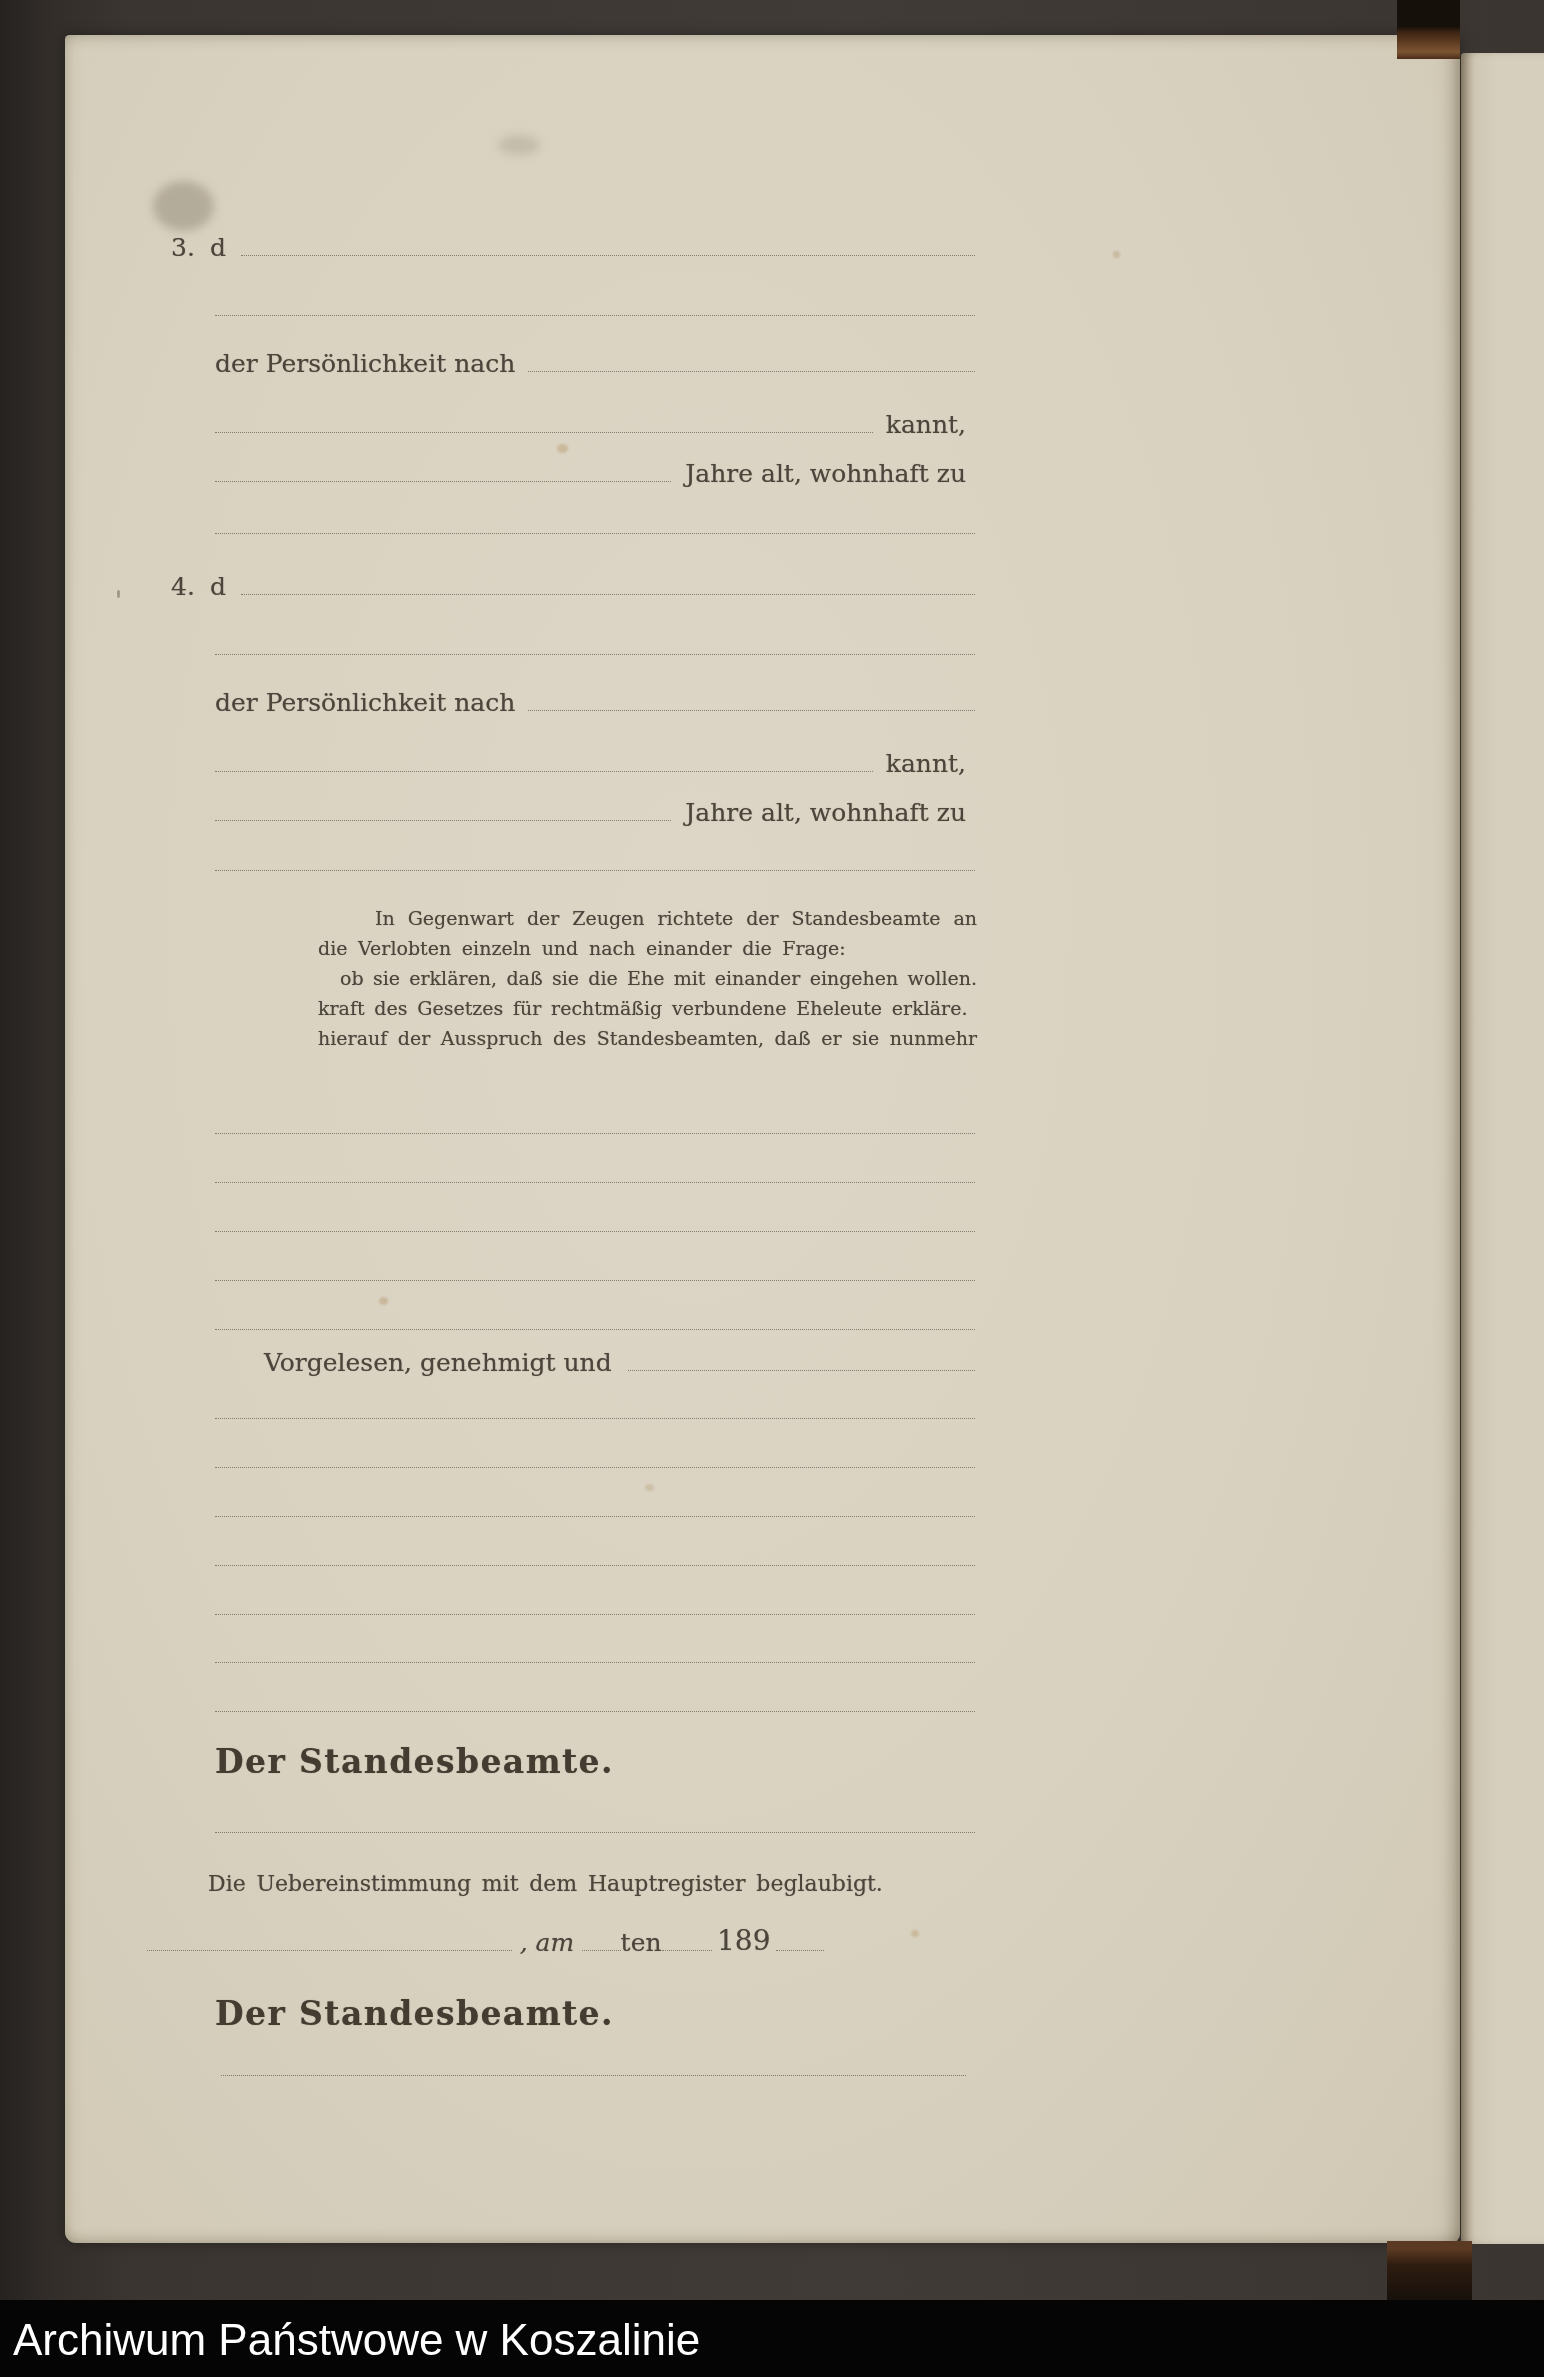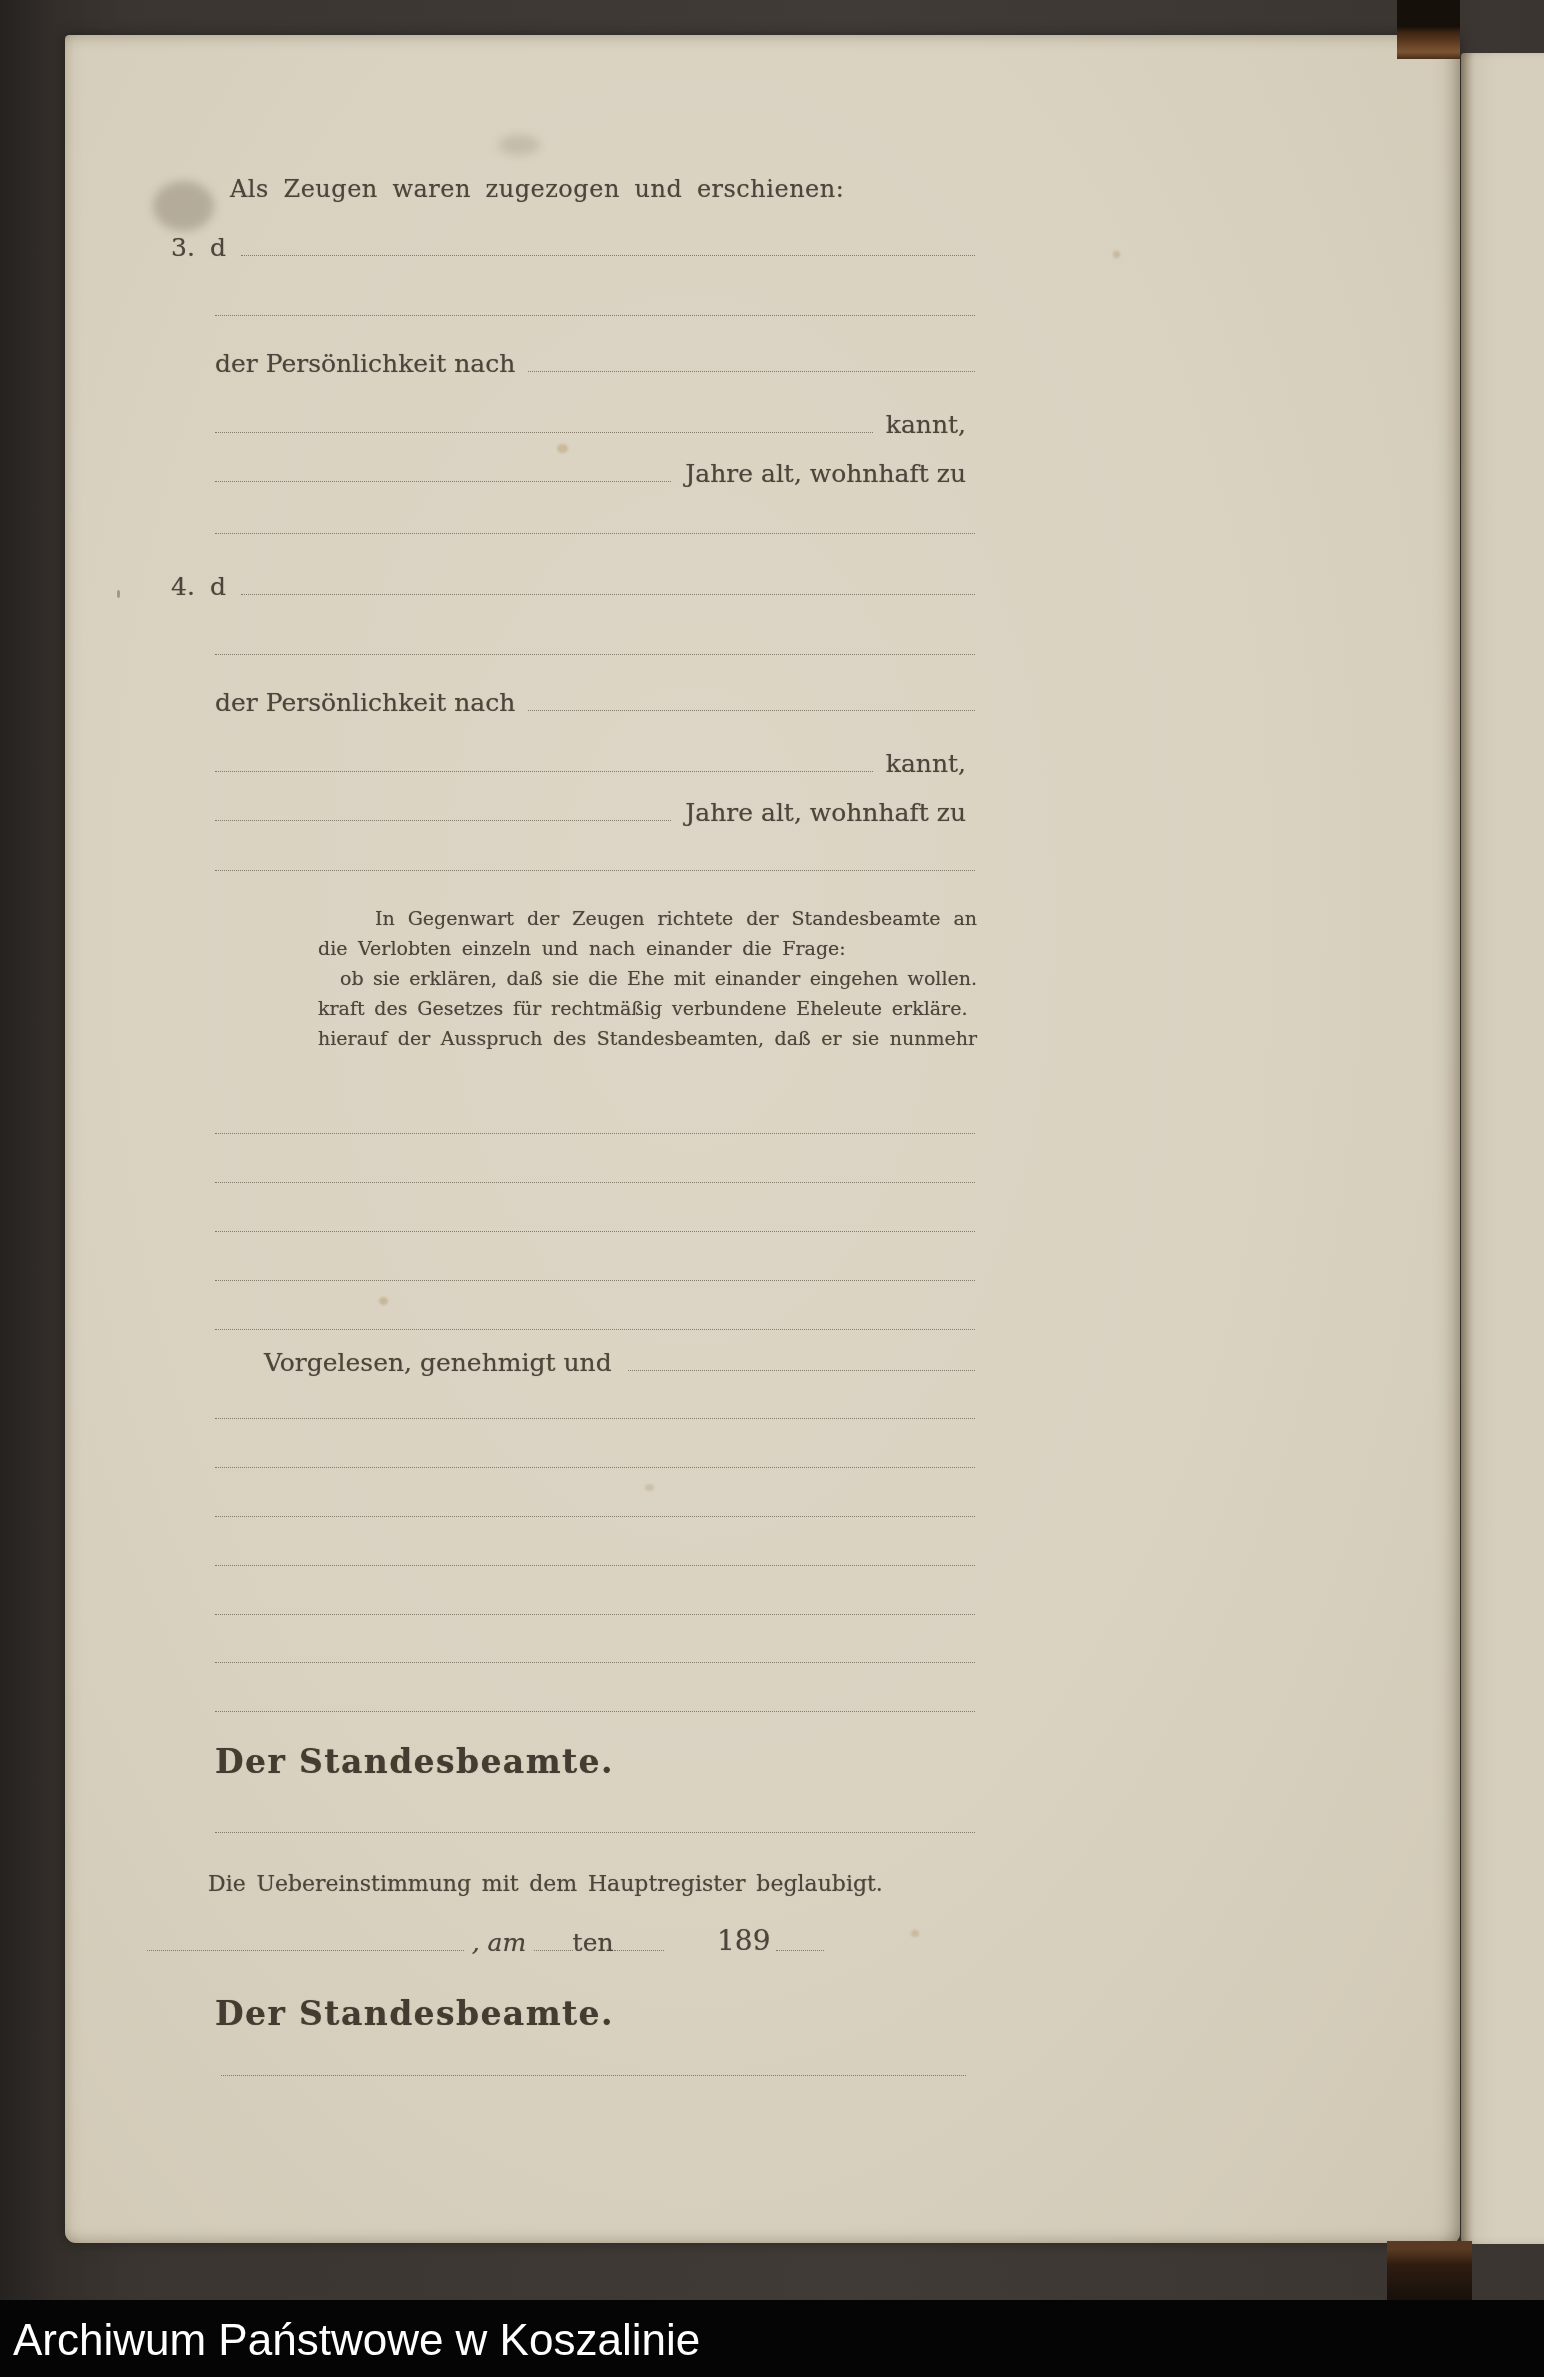--- a/index.html
+++ b/index.html
@@ -67,21 +67,20 @@
 
   <div class="smudge" style="left:153px;top:181px;width:61px;height:50px;background:rgba(116,104,86,.35);"></div>
   <div class="smudge" style="left:498px;top:135px;width:42px;height:20px;background:rgba(120,110,92,.22);"></div>
   <div class="spot" style="left:557px;top:444px;width:11px;height:9.2px;background:rgba(168,126,62,.30);filter:blur(0.9px);"></div>
   <div class="spot" style="left:379px;top:1297px;width:9.2px;height:8.3px;background:rgba(160,118,58,.30);filter:blur(0.9px);"></div>
   <div class="spot" style="left:911px;top:1930px;width:8.3px;height:7.4px;background:rgba(168,126,62,.28);filter:blur(0.9px);"></div>
   <div class="spot" style="left:1113px;top:251px;width:6.5px;height:6.5px;background:rgba(150,112,58,.25);filter:blur(0.9px);"></div>
   <div class="spot" style="left:645px;top:1484px;width:9.2px;height:7.4px;background:rgba(150,112,58,.20);filter:blur(0.9px);"></div>
   <div class="spot" style="left:117px;top:590px;width:2.8px;height:8.3px;background:rgba(90,80,64,.45);"></div>
 
-  <div class="abs txt heading" style="left:230px;top:175px;">Als Zeugen waren zugezogen und erschienen:</div>
 
   <div class="frow fs27" style="left:171px;top:227px;width:804px;">
     <span class="txt" style="flex:0 0 39px;">3.</span>
     <span class="txt">d</span>
     <span class="fill" style="margin-left:14.7px;"></span>
   </div>
   <div class="dotline" style="left:215px;top:315px;width:760px;"></div>
   <div class="frow fs27" style="left:215px;top:343px;width:760px;">
     <span class="txt">der Persönlichkeit nach</span>
     <span class="fill" style="margin-left:13px;"></span>
@@ -147,21 +146,21 @@
   <div class="dotline" style="left:215px;top:1832px;width:760px;"></div>
 
   <div class="abs txt fs24" style="left:208px;top:1871px;white-space:nowrap;word-spacing:3.7px;">Die Uebereinstimmung mit dem Hauptregister beglaubigt.</div>
 
   <div class="frow fs27" style="left:147px;top:1922px;width:829px;">
     <span class="fill"></span>
     <span class="txt" style="padding:0 7.4px;font-style:italic;">, am</span>
     <span class="fillfix" style="width:39px;"></span>
     <span class="txt">ten</span>
     <span class="fillfix" style="width:50px;"></span>
-    <span class="txt fs30" style="padding:0 5.5px;margin-left:48px;">189</span>
+    <span class="txt fs30" style="padding:0 5.5px;">189</span>
     <span class="fillfix" style="width:48px;"></span>
     <span style="flex:0 0 152px;"></span>
   </div>
 
   <div class="registrar" style="top:1994px;">Der Standesbeamte.</div>
   <div class="dotline" style="left:221px;top:2075px;width:745px;"></div>
 
   <div class="footer-bar">
     <div class="caption">Archiwum Państwowe w Koszalinie</div>
   </div>

